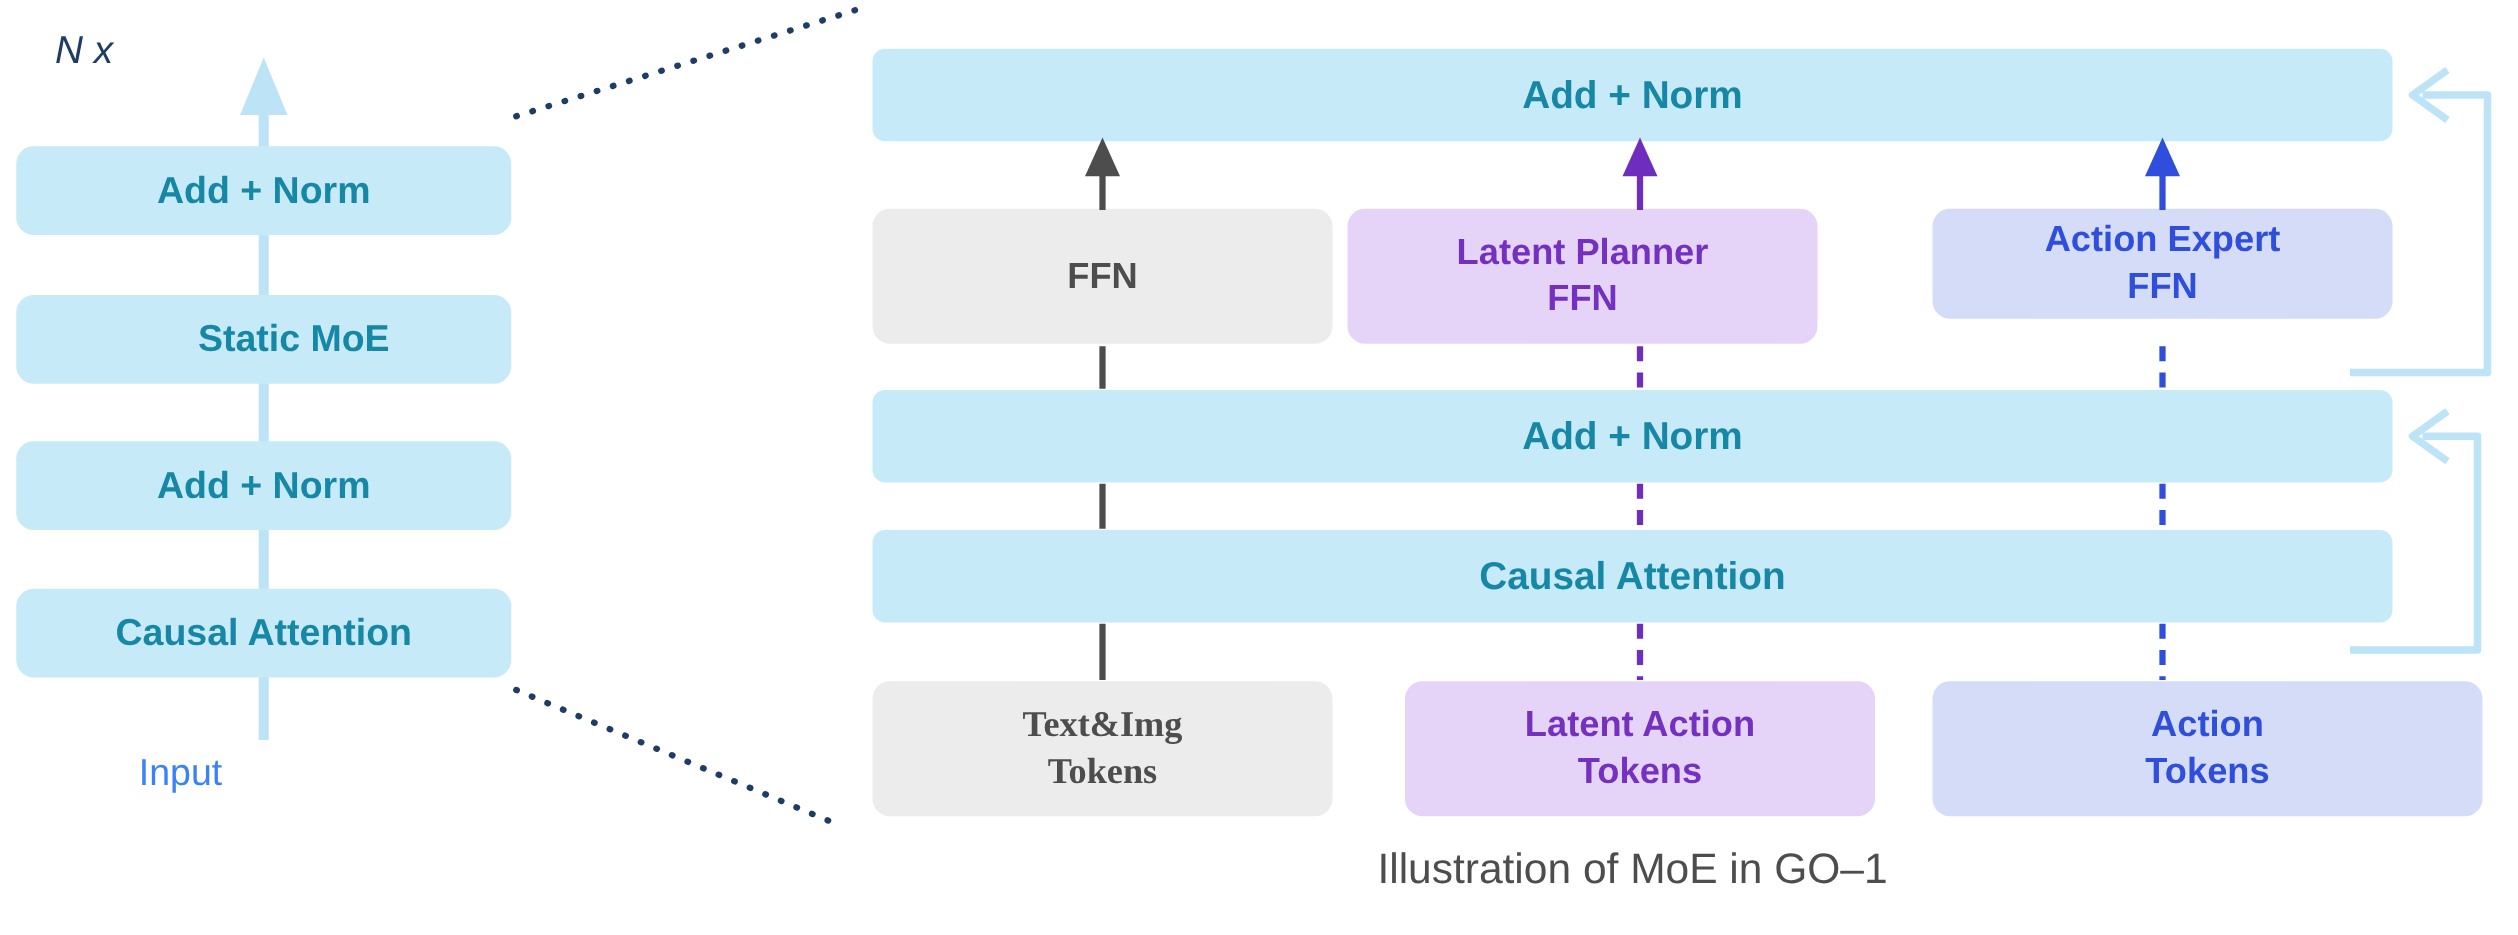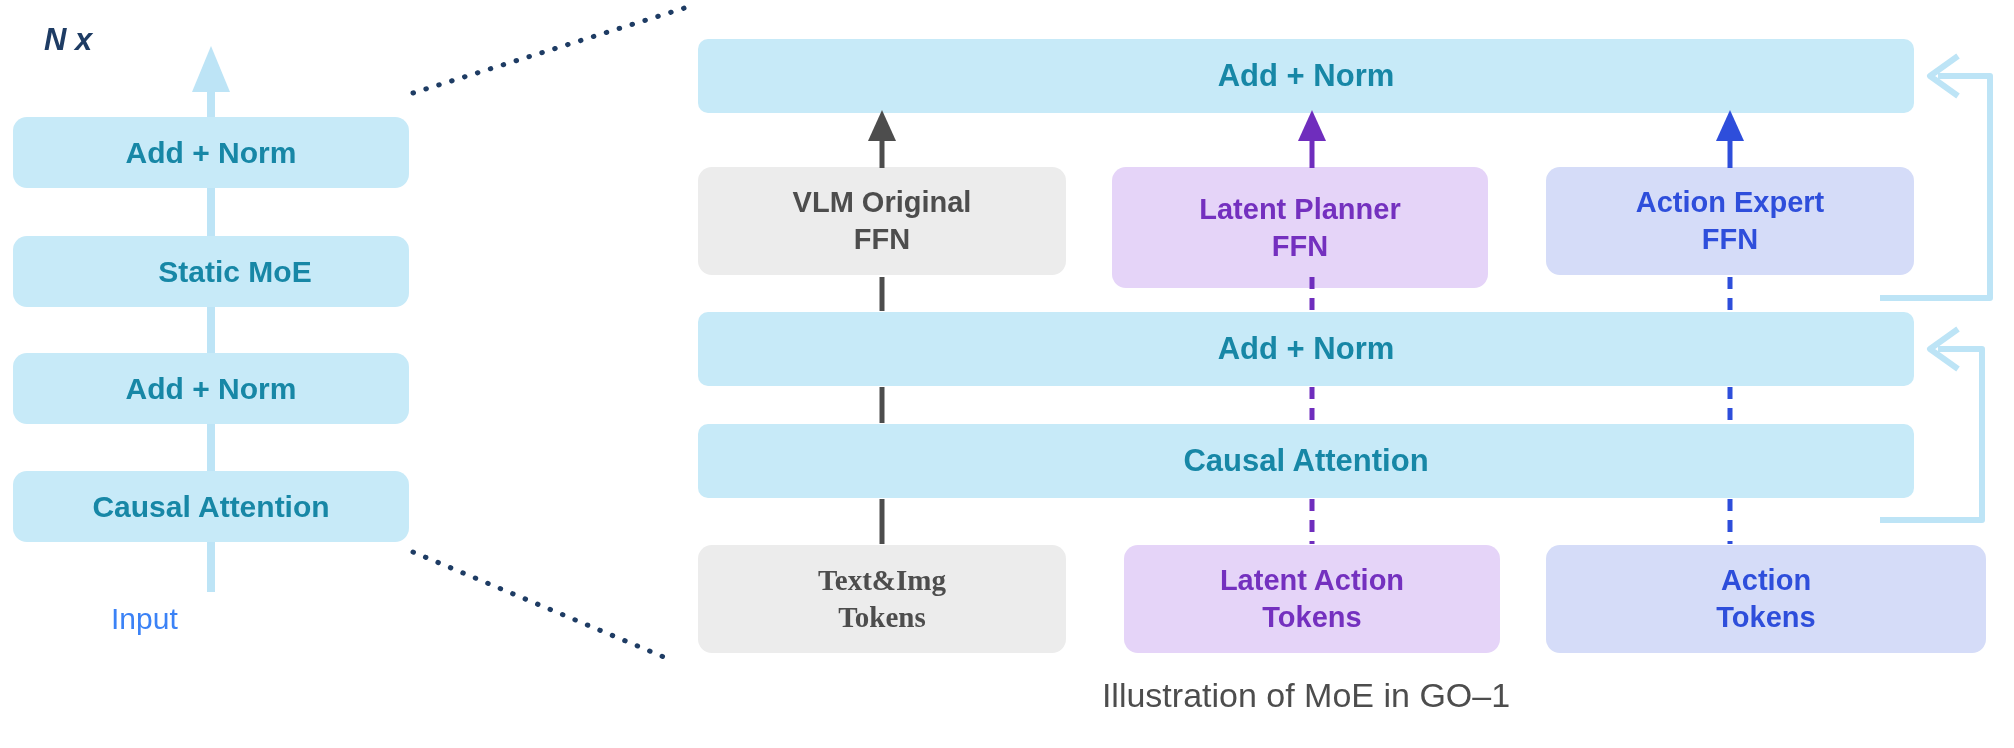--- a/index.html
+++ b/index.html
@@ -46,21 +46,21 @@
 
   .blue-box   { background: #C7EAF8; color: #1787A6; font-size: 30px; }
   .gray-box   { background: #ECECEC; color: #4D4D4D; font-size: 29px; line-height: 37px; }
   .purple-box { background: #E5D4F8; color: #7430BF; font-size: 29px; line-height: 37px; }
   .lav-box    { background: #D5DCF8; color: #2E4EDB; font-size: 29px; line-height: 37px; }
 
   .repeat-label {
     position: absolute;
     left: 44px; top: 22px;
     font-size: 31px;
-    font-weight: bold;
+    font-weight: normal;
     font-style: italic;
     color: #1E3C64;
   }
 
   .input-label {
     position: absolute;
     left: 111px; top: 602px;
     width: 200px;
     font-size: 30px;
     font-weight: normal;
@@ -98,28 +98,27 @@
   <div class="box blue-box" style="left:13px; top:353px; width:396px; height:71px;">Add + Norm</div>
   <div class="box blue-box" style="left:13px; top:471px; width:396px; height:71px;">Causal Attention</div>
 
   <div class="input-label">Input</div>
 
   <div class="bar" style="left:698px; top:39px; width:1216px; height:74px;">Add + Norm</div>
   <div class="bar" style="left:698px; top:312px; width:1216px; height:74px;">Add + Norm</div>
   <div class="bar" style="left:698px; top:424px; width:1216px; height:74px;">Causal Attention</div>
 
   <div class="box gray-box" style="left:698px; top:167px; width:368px; height:108px;">
-    <div>VLM Original</div>
     <div>FFN</div>
   </div>
-  <div class="box purple-box" style="left:1112px; top:167px; width:376px; height:121px;">
+  <div class="box purple-box" style="left:1078px; top:167px; width:376px; height:108px;">
     <div>Latent Planner</div>
     <div>FFN</div>
   </div>
-  <div class="box lav-box" style="left:1546px; top:167px; width:368px; height:108px;">
+  <div class="box lav-box" style="left:1546px; top:167px; width:368px; height:88px;">
     <div>Action Expert</div>
     <div>FFN</div>
   </div>
 
   <div class="box gray-box" style="left:698px; top:545px; width:368px; height:108px;font-family:Liberation Serif, serif;">
     <div>Text&amp;Img</div>
     <div>Tokens</div>
   </div>
   <div class="box purple-box" style="left:1124px; top:545px; width:376px; height:108px;">
     <div>Latent Action</div>

